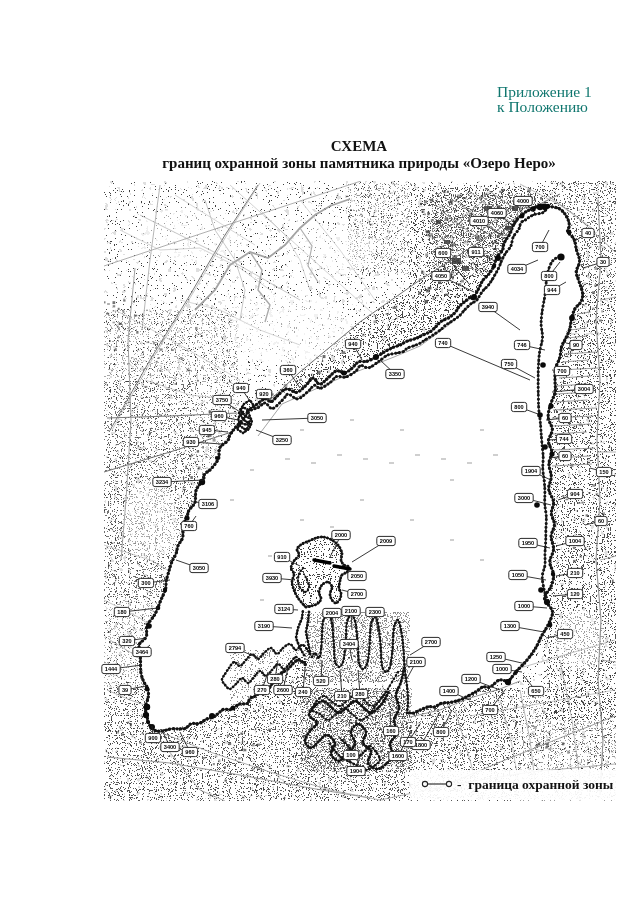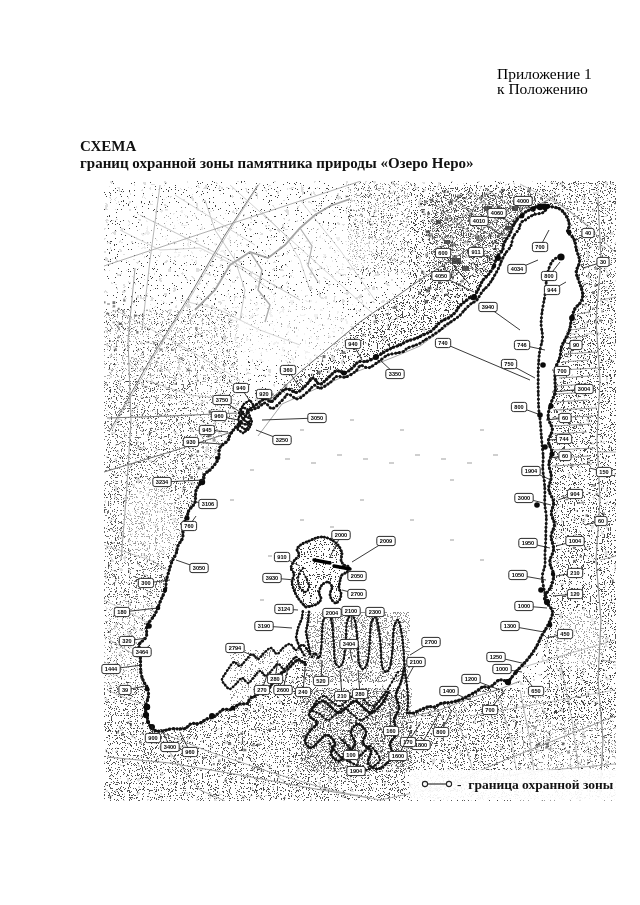--- a/index.html
+++ b/index.html
@@ -1,15 +1,15 @@
 <!DOCTYPE html>
 <html><head><meta charset="utf-8"><style>
 html,body{margin:0;padding:0;width:640px;height:905px;background:#fff;overflow:hidden;-webkit-font-smoothing:antialiased}
-.hdr{position:absolute;left:497px;top:66px;font:15.5px "Liberation Serif",serif;color:#000000;line-height:15px;white-space:nowrap}
-.ttl{position:absolute;left:80px;top:138px;width:558px;font:bold 15px "Liberation Serif",serif;color:#111}
+.hdr{position:absolute;left:497px;top:84px;font:15.5px "Liberation Serif",serif;color:#0f766e;line-height:15px;white-space:nowrap}
+.ttl{position:absolute;left:80px;top:138px;width:558px;text-align:center;font:bold 15px "Liberation Serif",serif;color:#111}
 </style></head><body>
 <div class="hdr">Приложение 1<br>к Положению</div>
 <div class="ttl">СХЕМА<br>границ охранной зоны памятника природы «Озеро Неро»</div>
 <svg width="640" height="905" viewBox="0 0 640 905" style="position:absolute;left:0;top:0">
     <defs>
       <filter id="spBase" x="-3%" y="-3%" width="106%" height="106%">
         <feTurbulence type="fractalNoise" baseFrequency="0.85" numOctaves="2" seed="11" result="t"></feTurbulence>
         <feColorMatrix in="t" type="matrix" values="0 0 0 0 0 0 0 0 0 0 0 0 0 0 0 4 4 4 0 -7.02" result="m"></feColorMatrix>
         <feComponentTransfer in="m" result="a">
           <feFuncA type="discrete" tableValues="0 1"></feFuncA>

